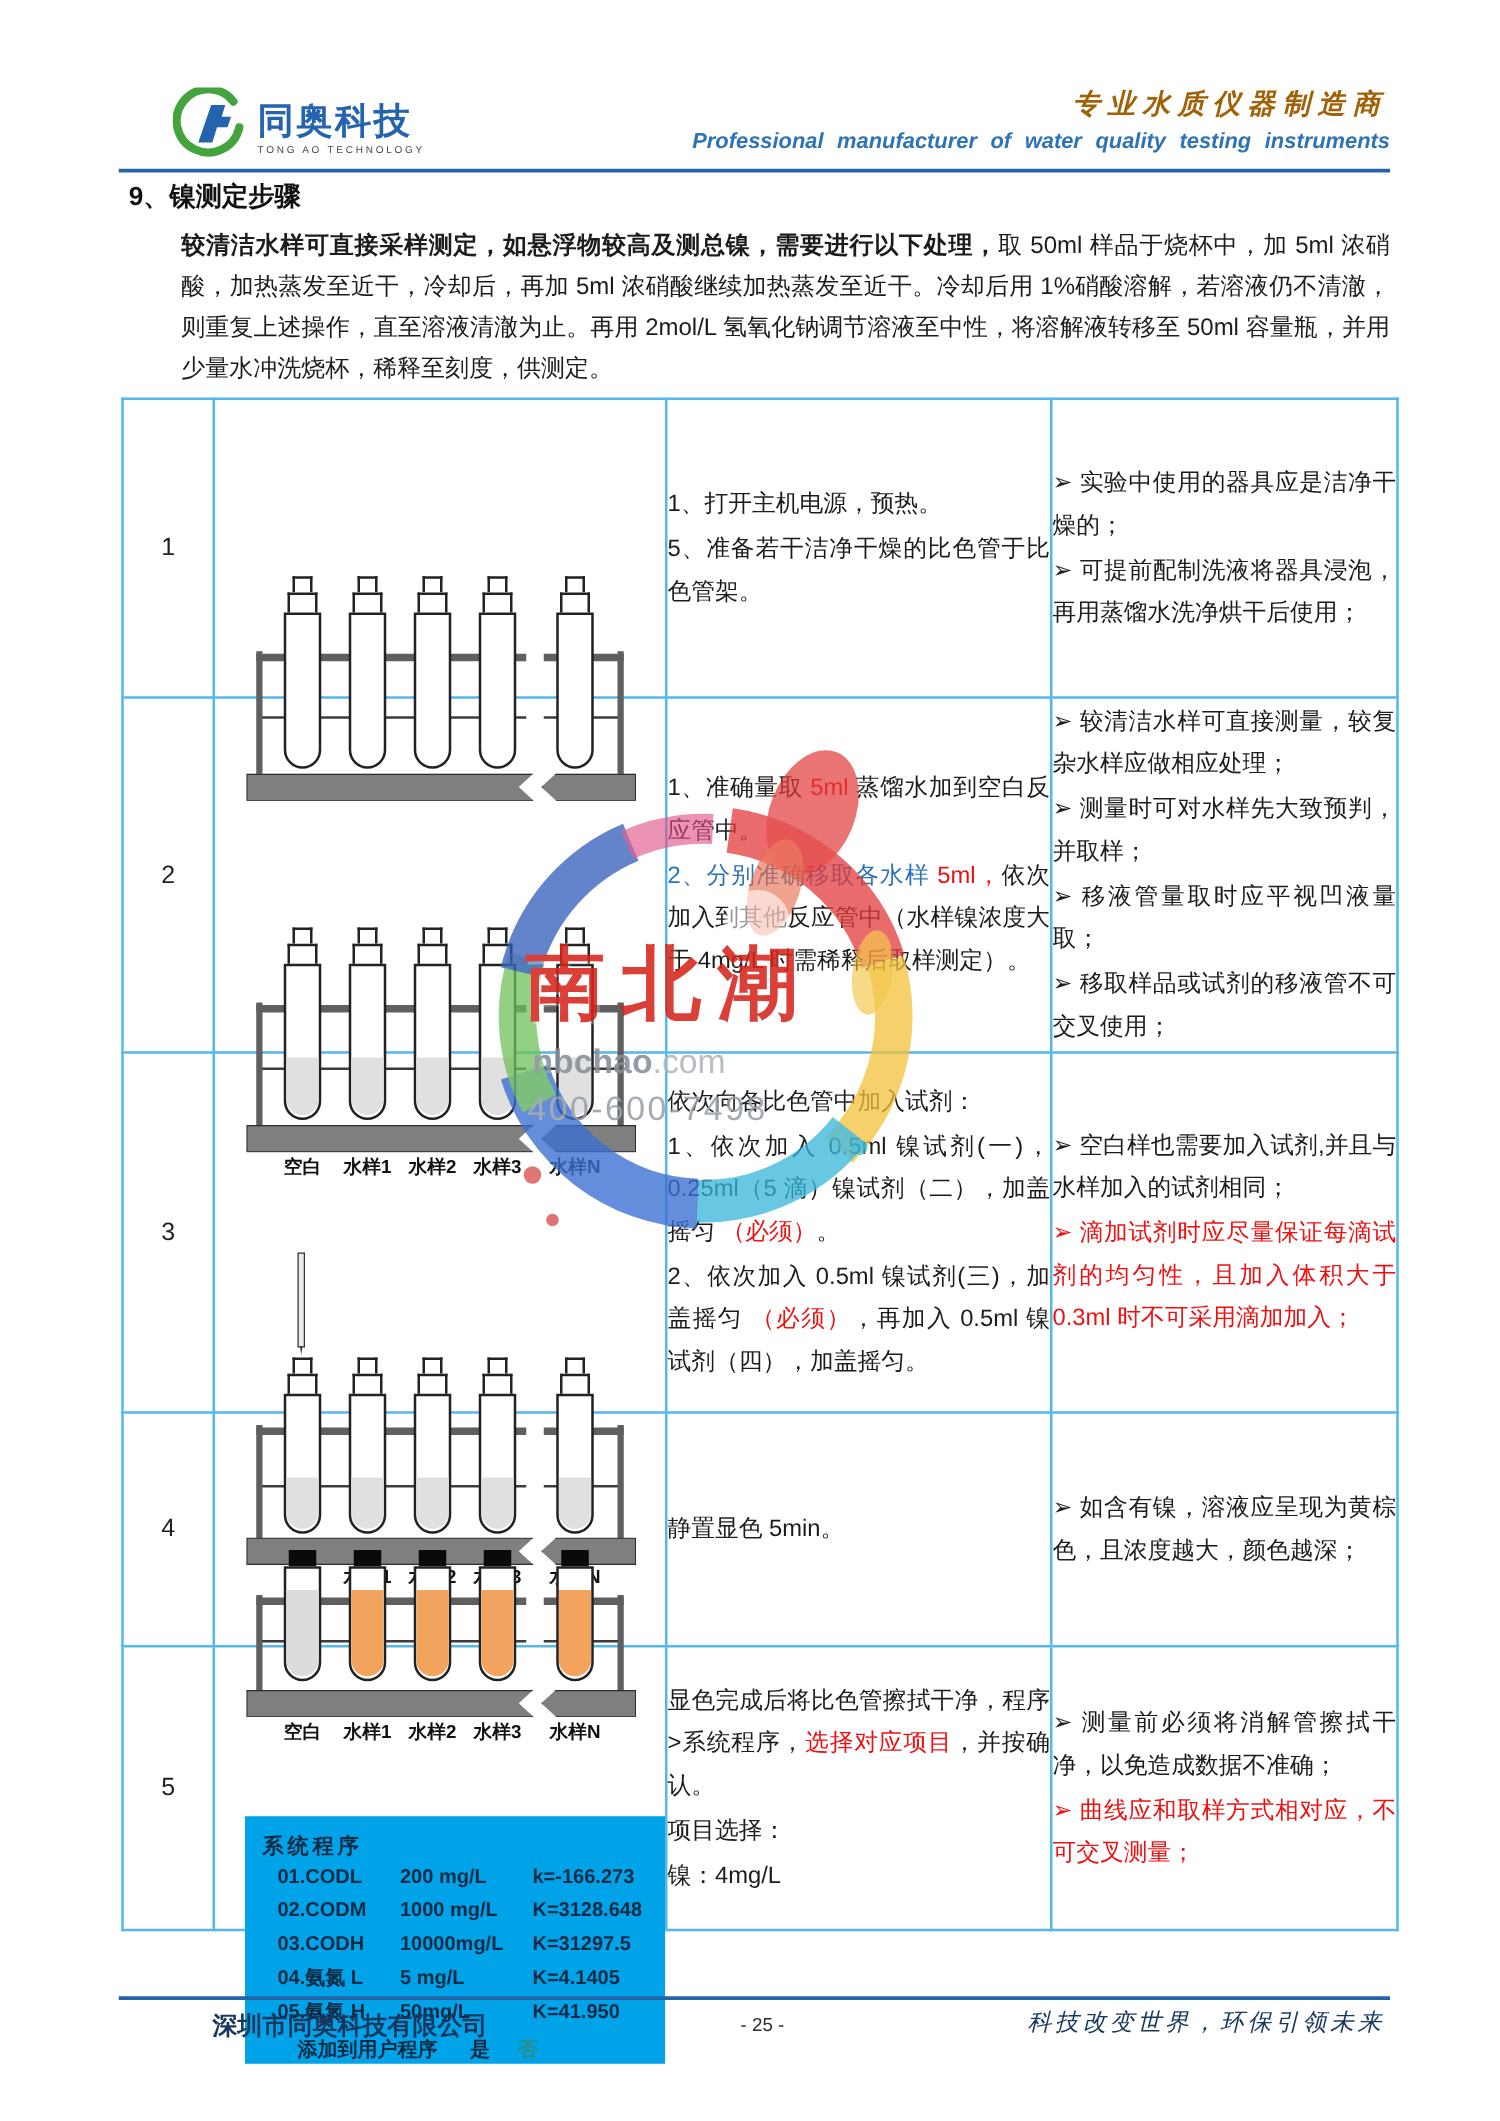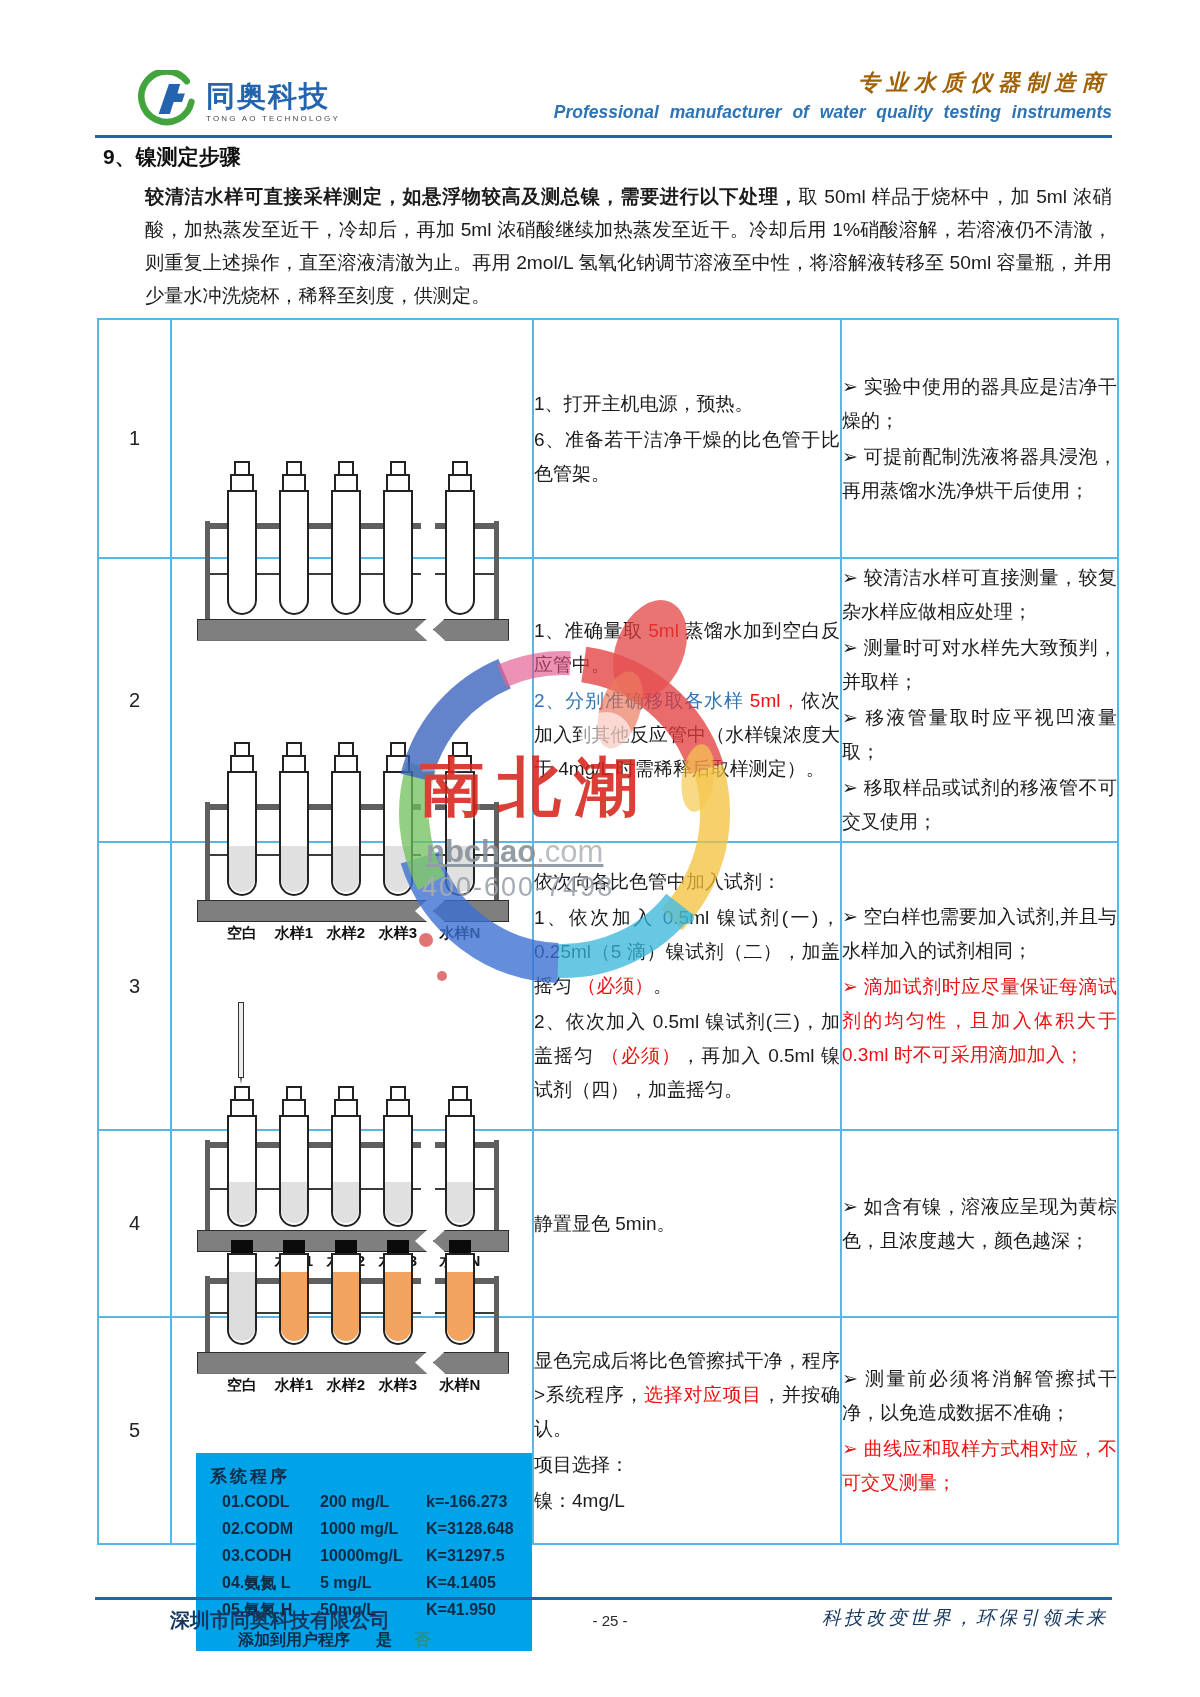--- a/index.html
+++ b/index.html
@@ -78,21 +78,21 @@
   .sn{width:98px;} .sr{width:106px;} .sk{flex:1;}
   .scr-foot{font-size:16px;margin-top:7px;padding-left:28px;font-weight:600;}
   .scr-foot .yes{margin-left:26px;} .scr-foot .no{margin-left:22px;color:#2a8f84;}
   
   .wm{position:absolute;left:368px;top:588px;width:390px;height:430px;z-index:40;
       pointer-events:none;opacity:.88;}
   .wm svg{position:absolute;left:0;top:0;}
   .wm-brand{position:absolute;left:52px;top:156px;font-size:64px;font-weight:bold;color:#d6251d;
       letter-spacing:13px;white-space:nowrap;font-family:"DejaVu Serif",serif;
       text-shadow:2px 2px 0 rgba(255,255,255,.3);}
-  .wm-domain{position:absolute;left:58px;top:246px;font-size:31px;font-weight:bold;color:#86909a;text-decoration:underline;}
+  .wm-domain{position:absolute;left:58px;top:246px;font-size:27px;font-weight:bold;color:#86909a;}
   .wm-domain s{text-decoration:none;color:#b0b6bc;font-weight:400;}
   .wm-phone{position:absolute;left:54px;top:284px;font-size:27px;color:#98a0a8;letter-spacing:2px;}
   
   .frule{position:absolute;left:95px;top:1597px;width:1017px;height:3px;background:#2563A8;}
   .f-co{position:absolute;left:170px;top:1607px;font-size:20px;font-weight:600;color:#17375E;}
   .f-pg{position:absolute;left:540px;top:1612px;width:140px;text-align:center;font-size:15px;color:#2b2b2b;}
   .f-slogan{position:absolute;right:92px;top:1605px;font-family:"DejaVu Serif",serif;font-style:italic;
       font-weight:normal;font-size:19px;color:#17375E;letter-spacing:3px;}
 </style>
 </head>
@@ -166,21 +166,21 @@
                     <i class="c2"></i>
                     <s class="bd"></s>
                   </div>
               <div class="base base-l"></div>
                   <div class="base base-r"></div>
             </div>
           </div>
         </td>
         <td class="c-op">
           <p class="ln"><span>1、打开主机电源，预热。</span></p>
-          <p class="ln"><span>6、准备若干洁净干燥的比色管于比色管架。</span></p>
+          <p class="ln"><span>5、准备若干洁净干燥的比色管于比色管架。</span></p>
         </td>
         <td class="c-note">
           <p class="ln"><span>➢ 实验中使用的器具应是洁净干燥的；</span></p>
           <p class="ln"><span>➢ 可提前配制洗液将器具浸泡，再用蒸馏水洗净烘干后使用；</span></p>
         </td>
       </tr>
 
       <tr style="height:275px">
         <td class="c-step">2</td>
         <td class="c-fig">

